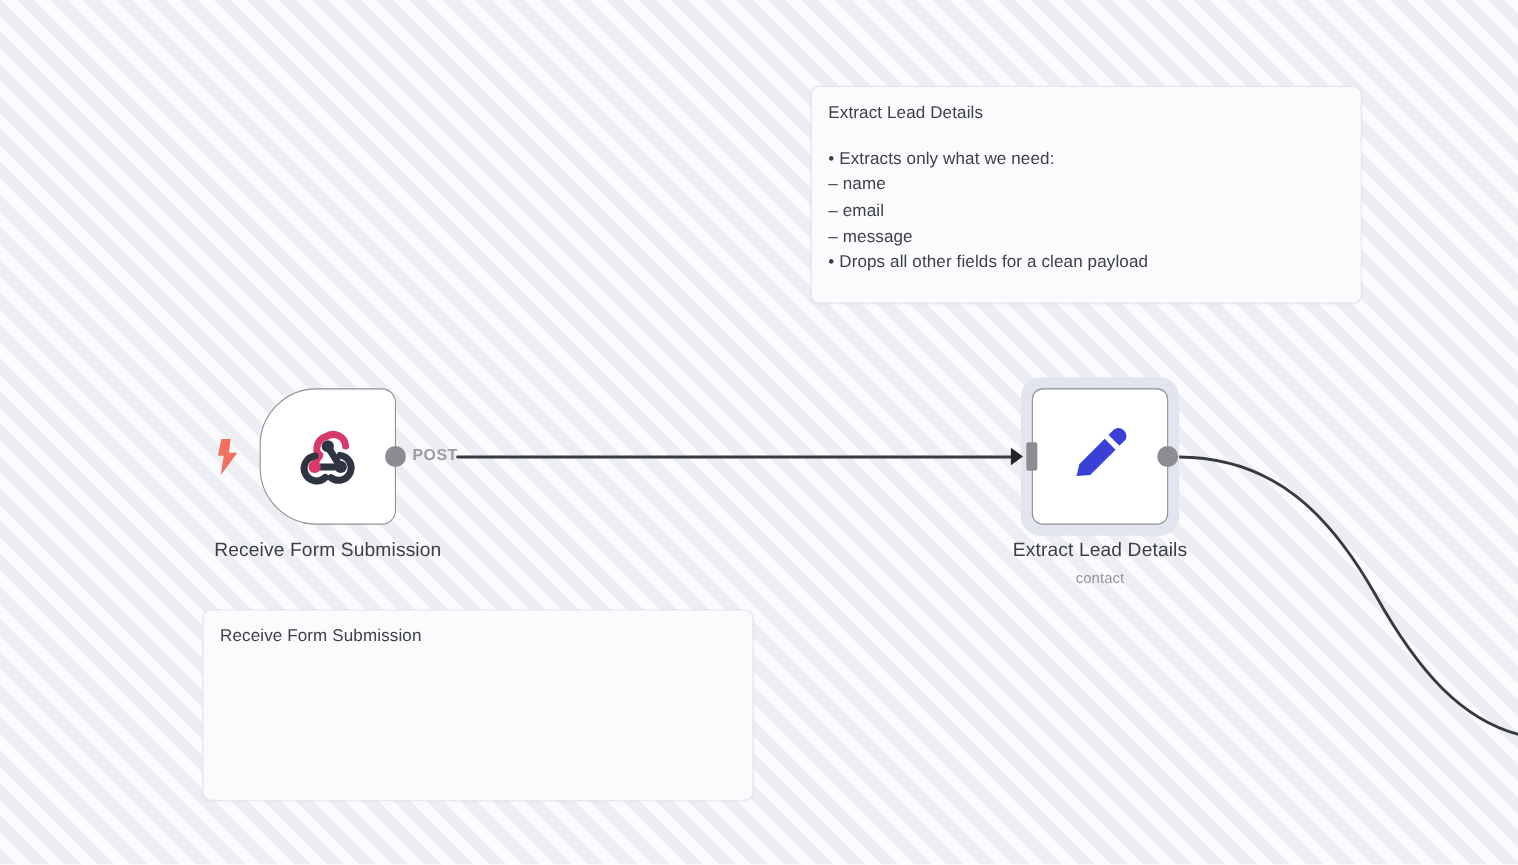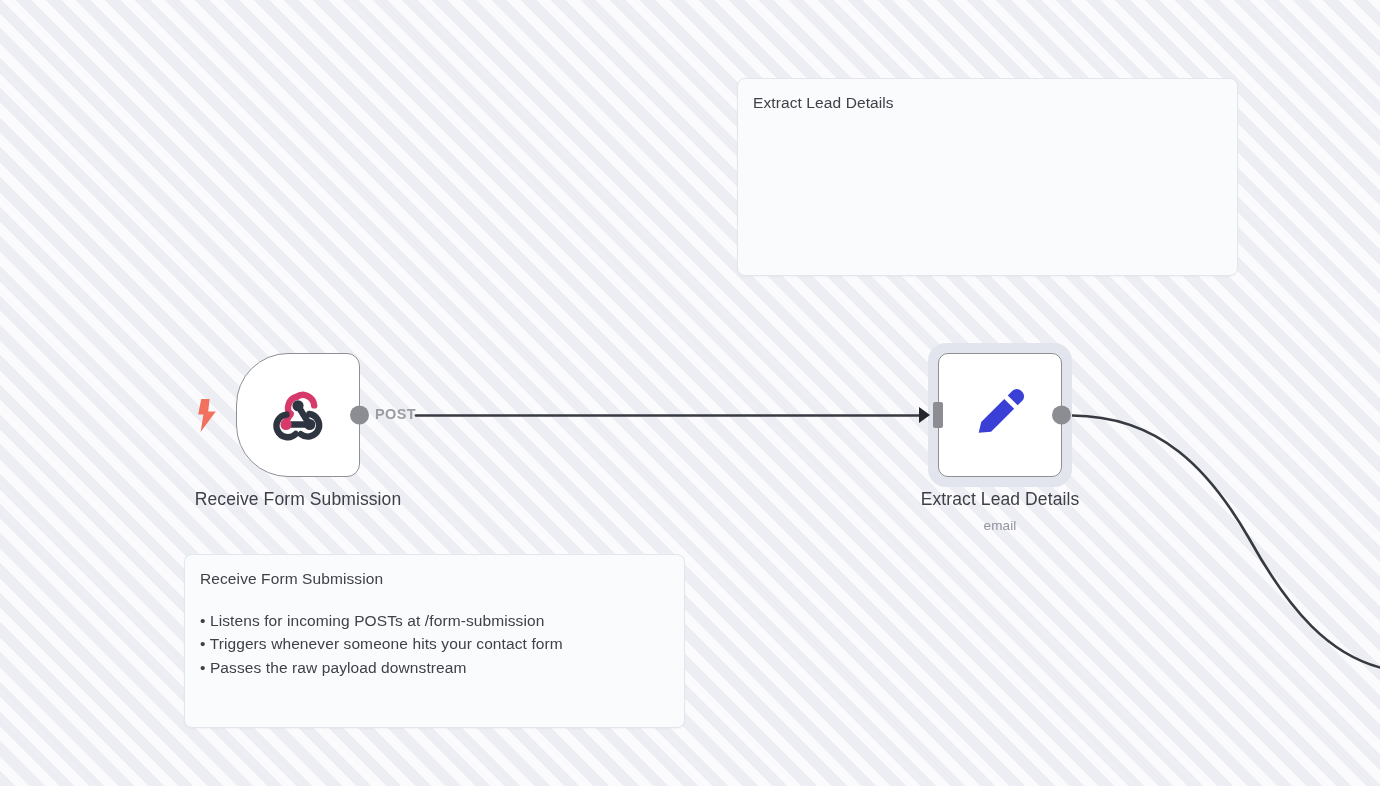--- a/index.html
+++ b/index.html
@@ -206,27 +206,29 @@
 
 <div id="canvas">
 
   <svg id="edges" viewBox="0 0 1380 786">
     <path class="edge-path" d="M 416 415.5 L 920 415.5"></path>
     <path class="edge-path" d="M 1072 415.5 C 1160 416 1210 470 1250 540 C 1290 612 1330 655 1382 668"></path>
   </svg>
 
   <div class="sticky" id="sticky-extract">
     <div class="sticky-title">Extract Lead Details</div>
+    <div class="sticky-body">• Extracts only what we need:
+– name
+– email
+– message
+• Drops all other fields for a clean payload</div>
   </div>
 
   <div class="sticky" id="sticky-webhook">
     <div class="sticky-title">Receive Form Submission</div>
-    <div class="sticky-body">• Listens for incoming POSTs at /form-submission
-• Triggers whenever someone hits your contact form
-• Passes the raw payload downstream</div>
   </div>
 
   <svg id="trigger-bolt" viewBox="0 0 22 33">
     <path d="M13.6 0 H5.2 L2.2 15.4 H7.4 L4.6 33 L19.8 12.6 H12.2 Z" fill="#f2705e"></path>
   </svg>
 
   <div class="node-wrap" id="node-webhook" style="left:236px; top:353px;">
     <div class="node-box">
       <svg class="node-icon" viewBox="0 0 64 64">
 
@@ -259,16 +261,16 @@
     <div class="node-box">
       <div class="port-in-arrow"></div>
       <div class="port-in-bar"></div>
       <svg class="pencil-icon" viewBox="0 0 64 64">
         <path d="M10 50.4 L12.6 39.2 L36.4 15.4 L46.6 25.6 L22.8 49.4 Z" fill="#3a3fd6"></path>
         <path d="M40.0 11.8 L44.8 7.0 A6.4 6.4 0 0 1 53.8 7.0 L55.0 8.2 A6.4 6.4 0 0 1 55.0 17.2 L50.2 22.0 Z" fill="#3a3fd6"></path>
       </svg>
       <div class="port-out"></div>
     </div>
     <div class="node-label">Extract Lead Details</div>
-    <div class="node-sublabel">email</div>
+    <div class="node-sublabel">contact</div>
   </div>
 
 </div>
 
 </body></html>

